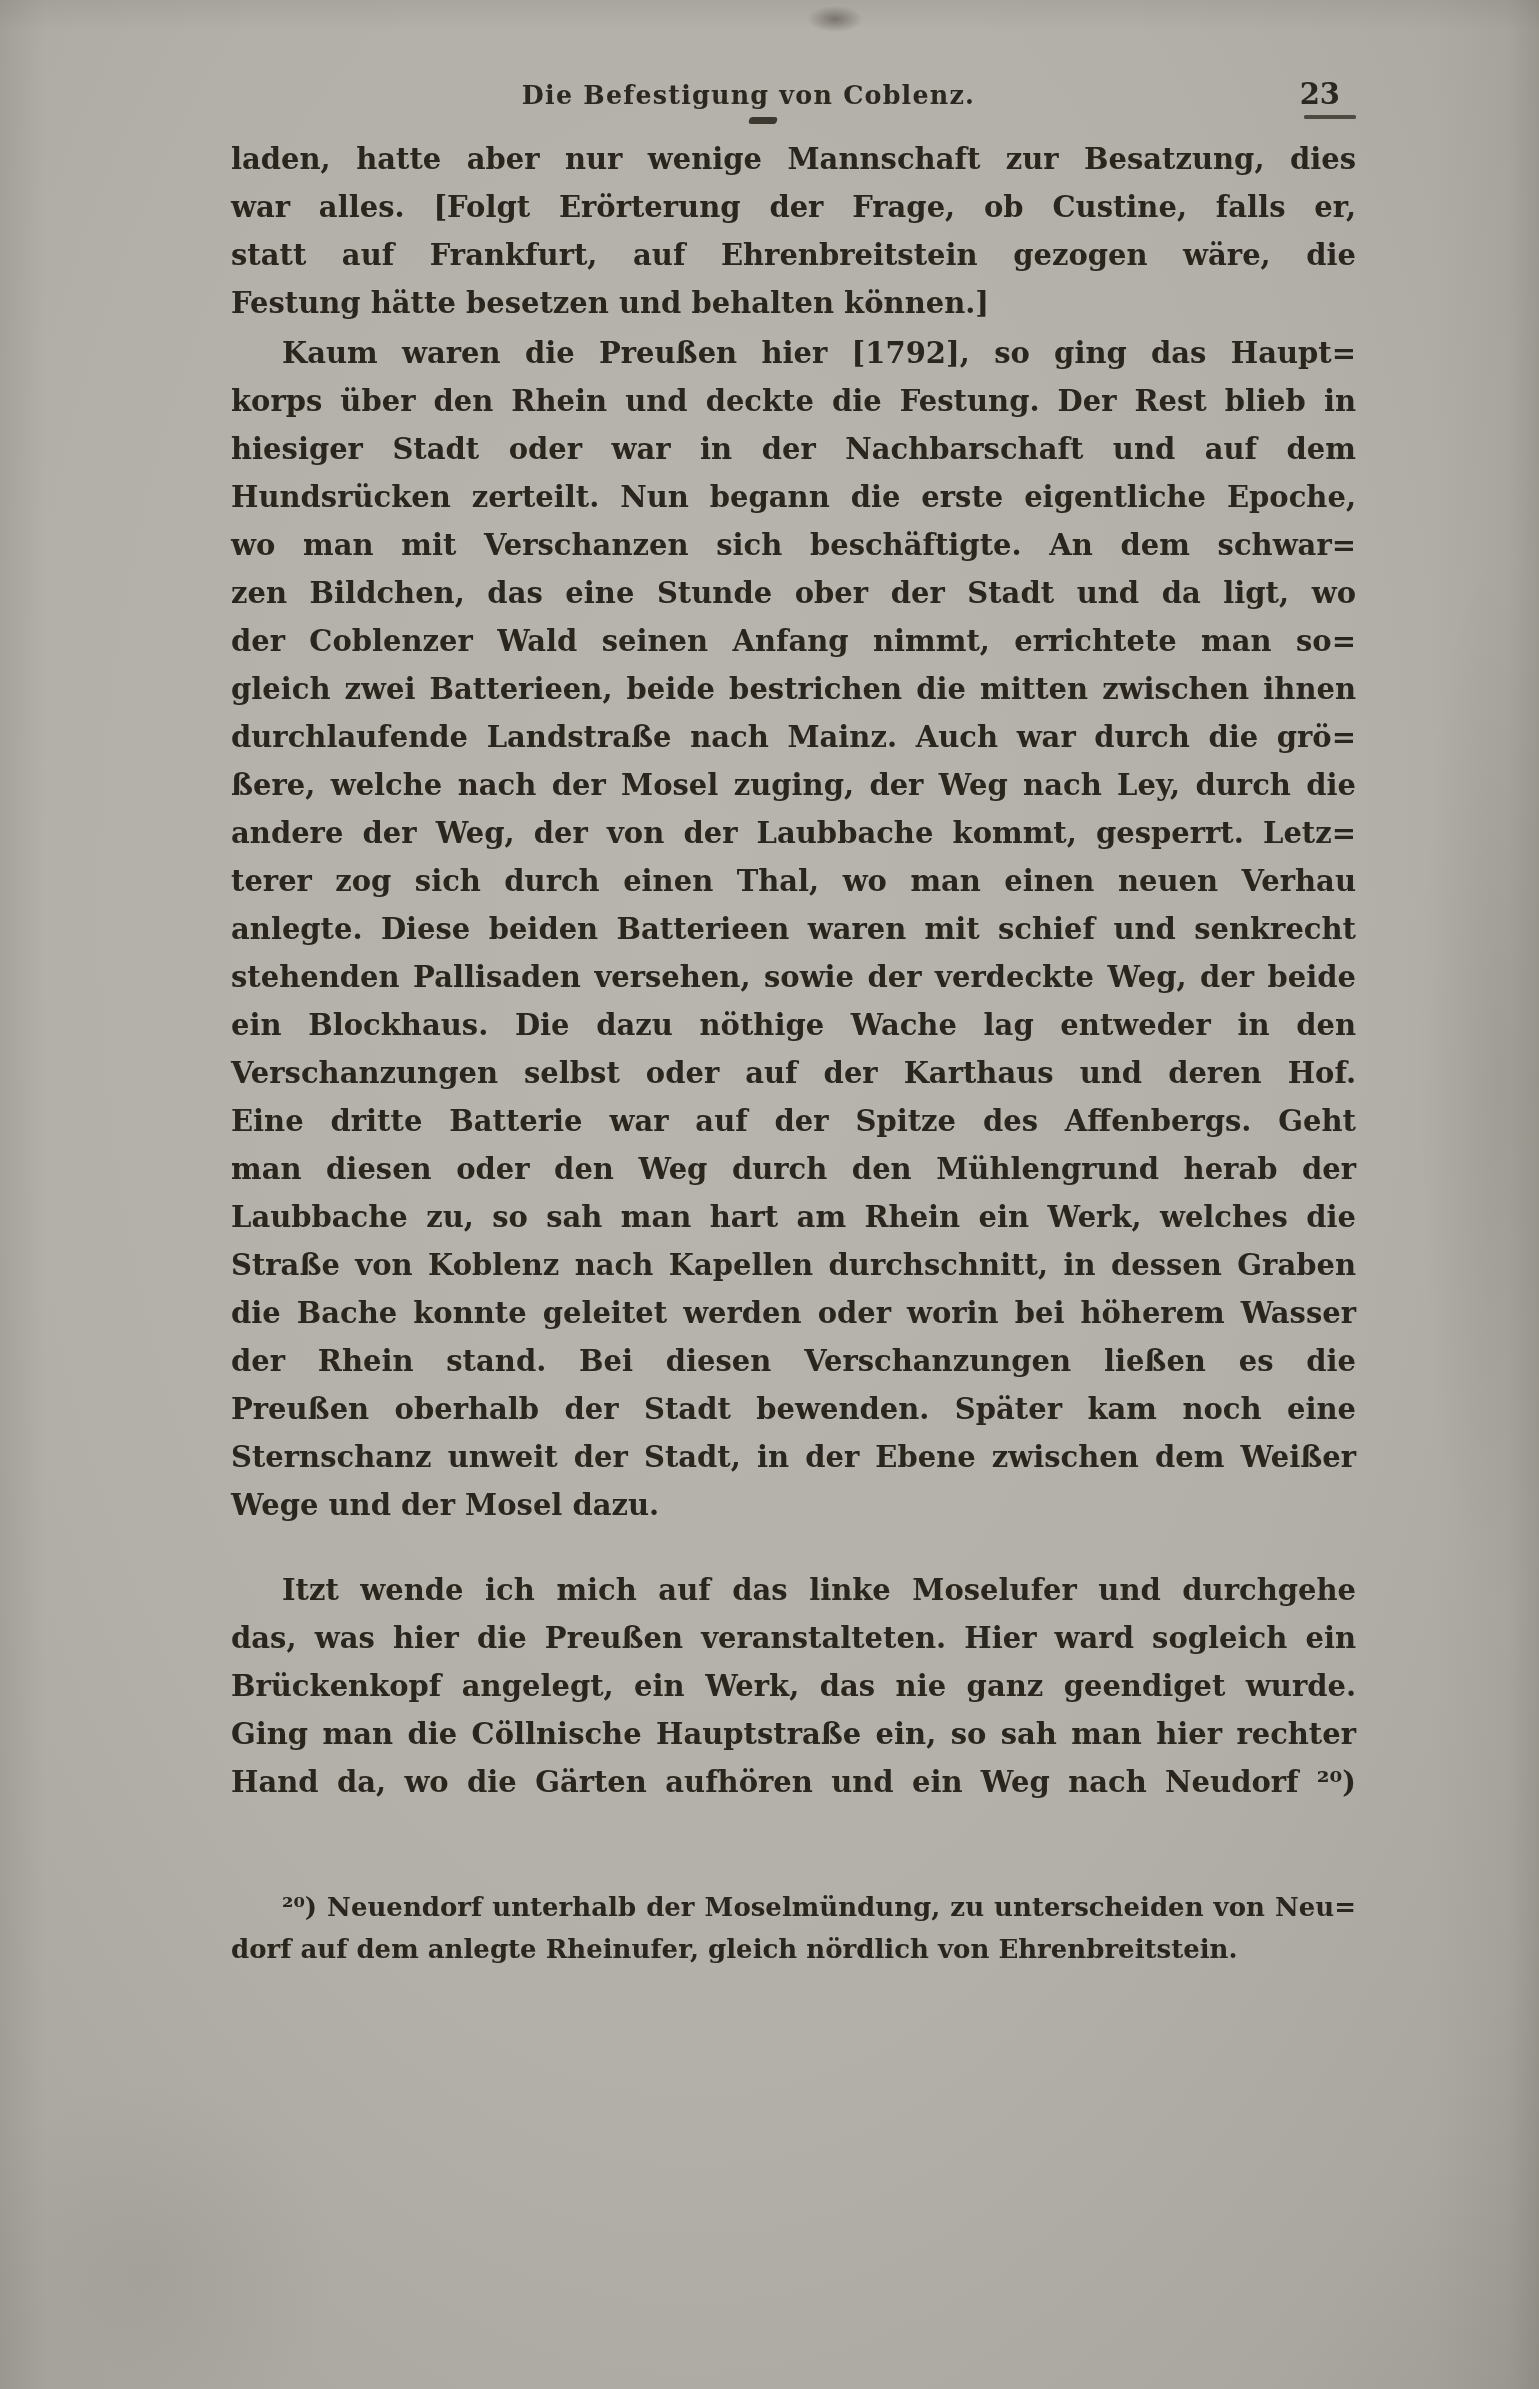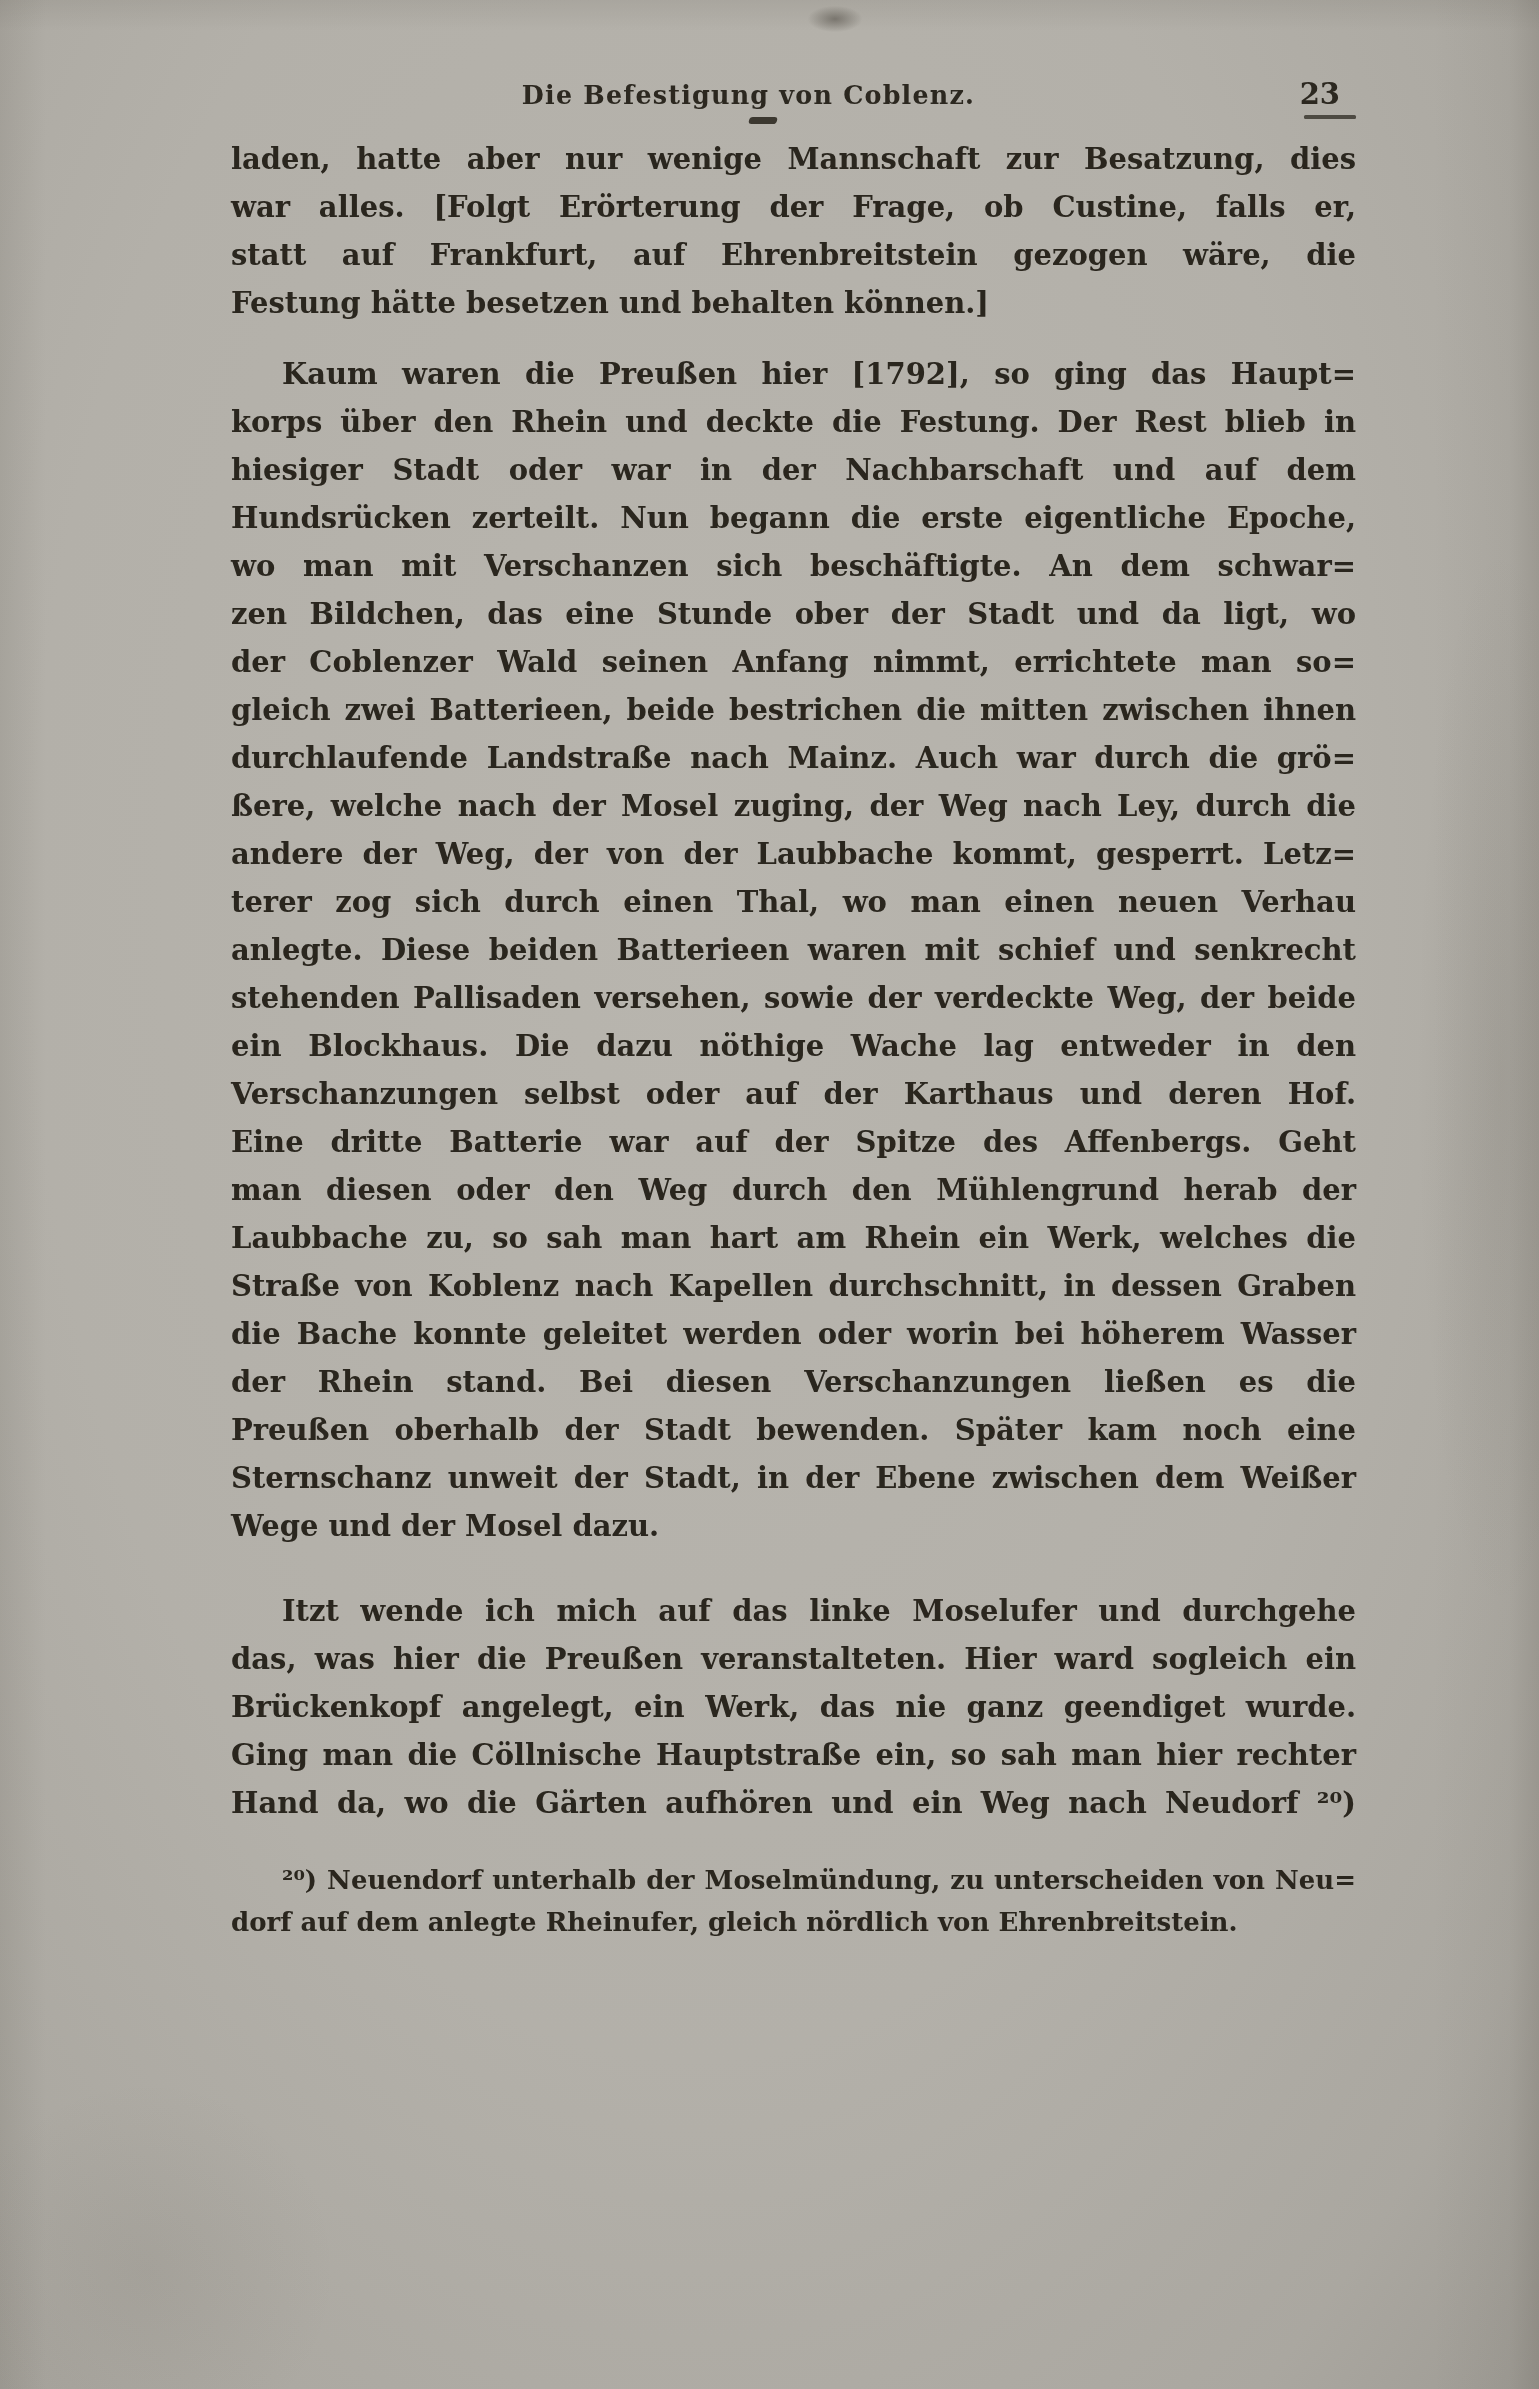--- a/index.html
+++ b/index.html
@@ -77,34 +77,34 @@
     border-radius: 1.5px;
   }
 
   .body {
     position: absolute;
     left: 231px;
     top: 135px;
     width: 1125px;
   }
   .para { margin: 0; }
-  .para.gap-small { margin-top: 23px; }
+  .para.gap-small { margin-top: 2px; }
   .para.gap-large { margin-top: 37px; }
   .tline {
     font-size: 29px;
     font-weight: bold;
     line-height: 48px;
     text-align: justify;
     text-align-last: justify;
     color: #2a261e;
   }
   .endshort .tline:last-child { text-align-last: left; }
   .indent .tline:first-child { text-indent: 51px; }
 
-  .footnote { margin-top: 32px; }
+  .footnote { margin-top: 80px; }
   .footnote .tline {
     font-size: 26px;
     line-height: 42px;
   }
 </style>
 </head>
 <body>
 
 <div class="page">
 

